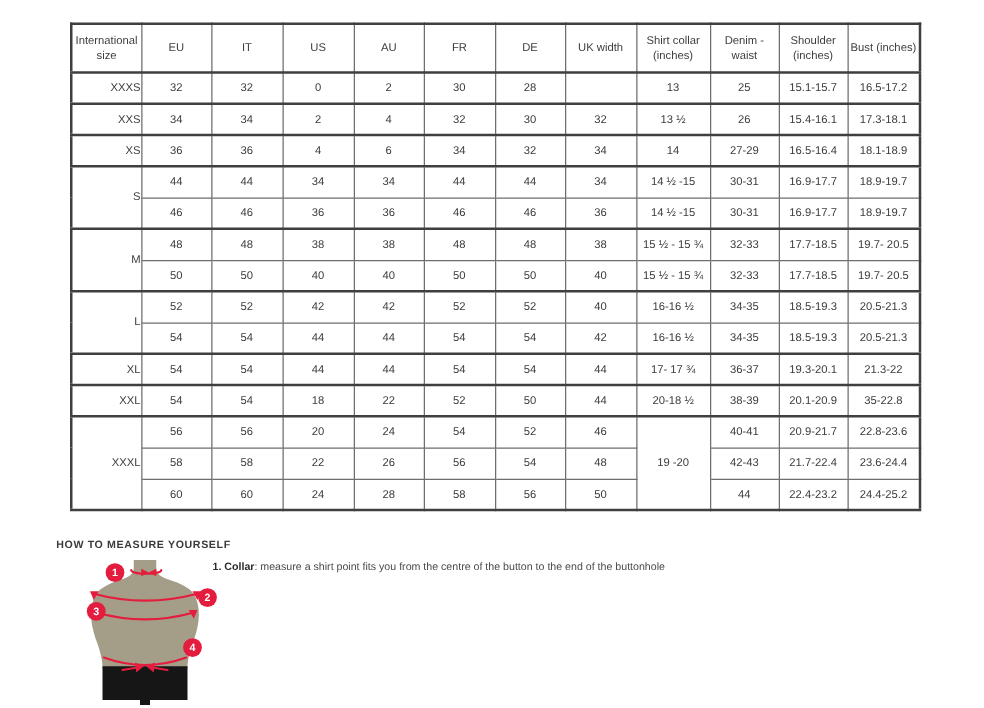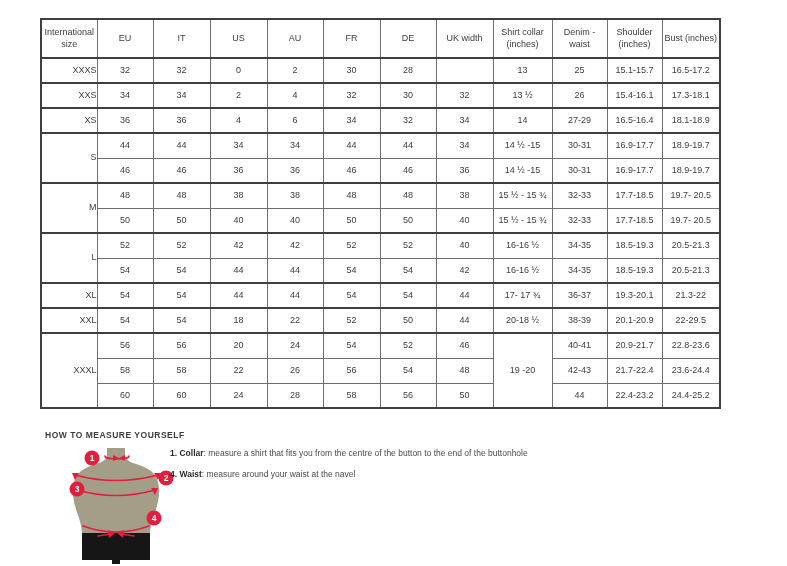--- a/index.html
+++ b/index.html
@@ -11,21 +11,21 @@
     --text:#3c3c3c;
   }
   *{box-sizing:border-box;}
   html,body{margin:0;padding:0;}
   body{
     width:787px;height:566px;position:relative;background:#fff;
     font-family:"Liberation Sans", sans-serif;color:var(--text);
   }
   
   table.size-table{
-    position:absolute;left:40px;top:18px;
+    position:absolute;left:56px;top:18px;
     border-collapse:collapse;table-layout:fixed;
     border:2px solid var(--border-dark);
   }
   .size-table th,.size-table td{
     border:1px solid var(--border-light);
     text-align:center;vertical-align:middle;
     font-size:9px;font-weight:normal;color:var(--text);
     padding:0;height:25px;line-height:1.25;
   }
   .size-table thead{border-bottom:2px solid var(--border-dark);}
@@ -244,21 +244,21 @@
         <td>54</td>
         <td>54</td>
         <td>18</td>
         <td>22</td>
         <td>52</td>
         <td>50</td>
         <td>44</td>
         <td>20-18 ½</td>
         <td>38-39</td>
         <td>20.1-20.9</td>
-        <td>22-29.5</td>
+        <td>35-22.8</td>
       </tr>
     </tbody>
     <tbody class="group">
       <tr>
         <td rowspan="3" class="size-col">XXXL</td>
         <td>56</td>
         <td>56</td>
         <td>20</td>
         <td>24</td>
         <td>54</td>
@@ -338,19 +338,15 @@
     <g>
       <circle class="badge" cx="96" cy="74" r="7.5"></circle>
       <text class="badge-num" x="96" y="77.2" text-anchor="middle">4</text>
     </g>
   </svg>
 </div>
 
 <ol class="steps">
   <li>
     <span class="step-num">1.</span>
-    <span class="step-label">Collar</span><span>: measure a shirt that fits you from the centre of the button to the end of the buttonhole</span>
-  </li>
-  <li>
-    <span class="step-num">4.</span>
-    <span class="step-label">Waist</span><span>: measure around your waist at the navel</span>
+    <span class="step-label">Collar</span><span>: measure a shirt point fits you from the centre of the button to the end of the buttonhole</span>
   </li>
 </ol>
 
 </body></html>

